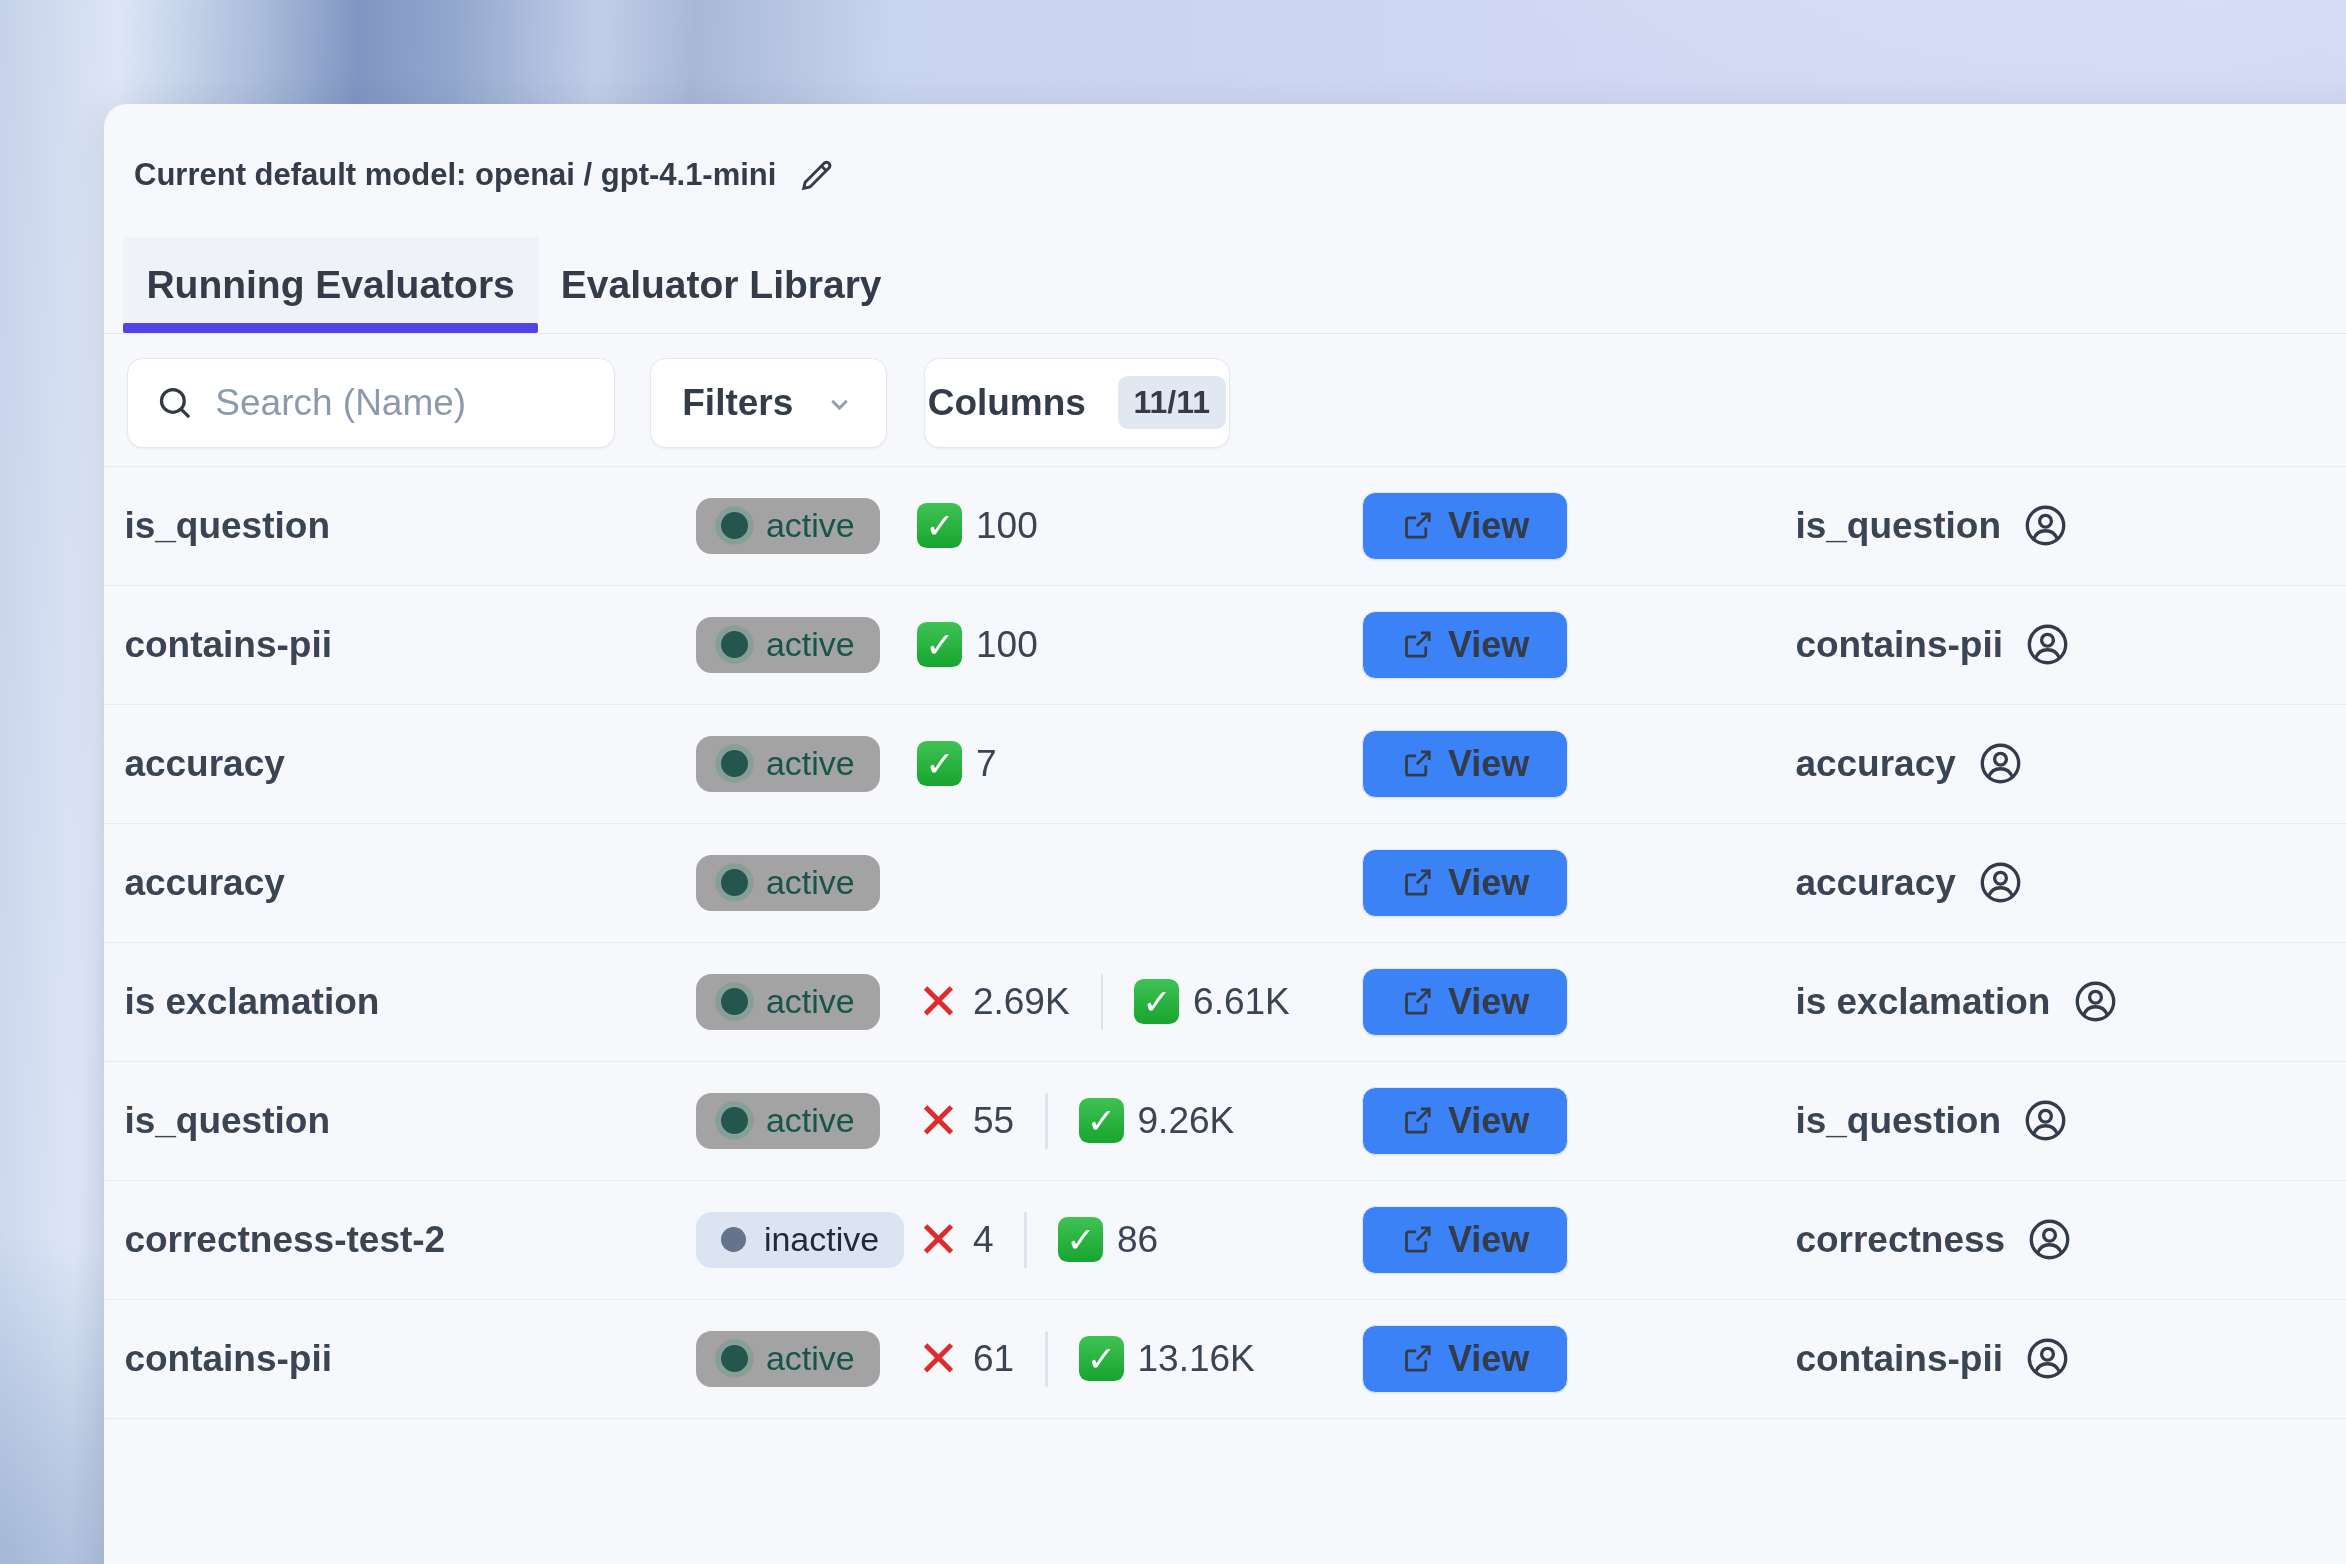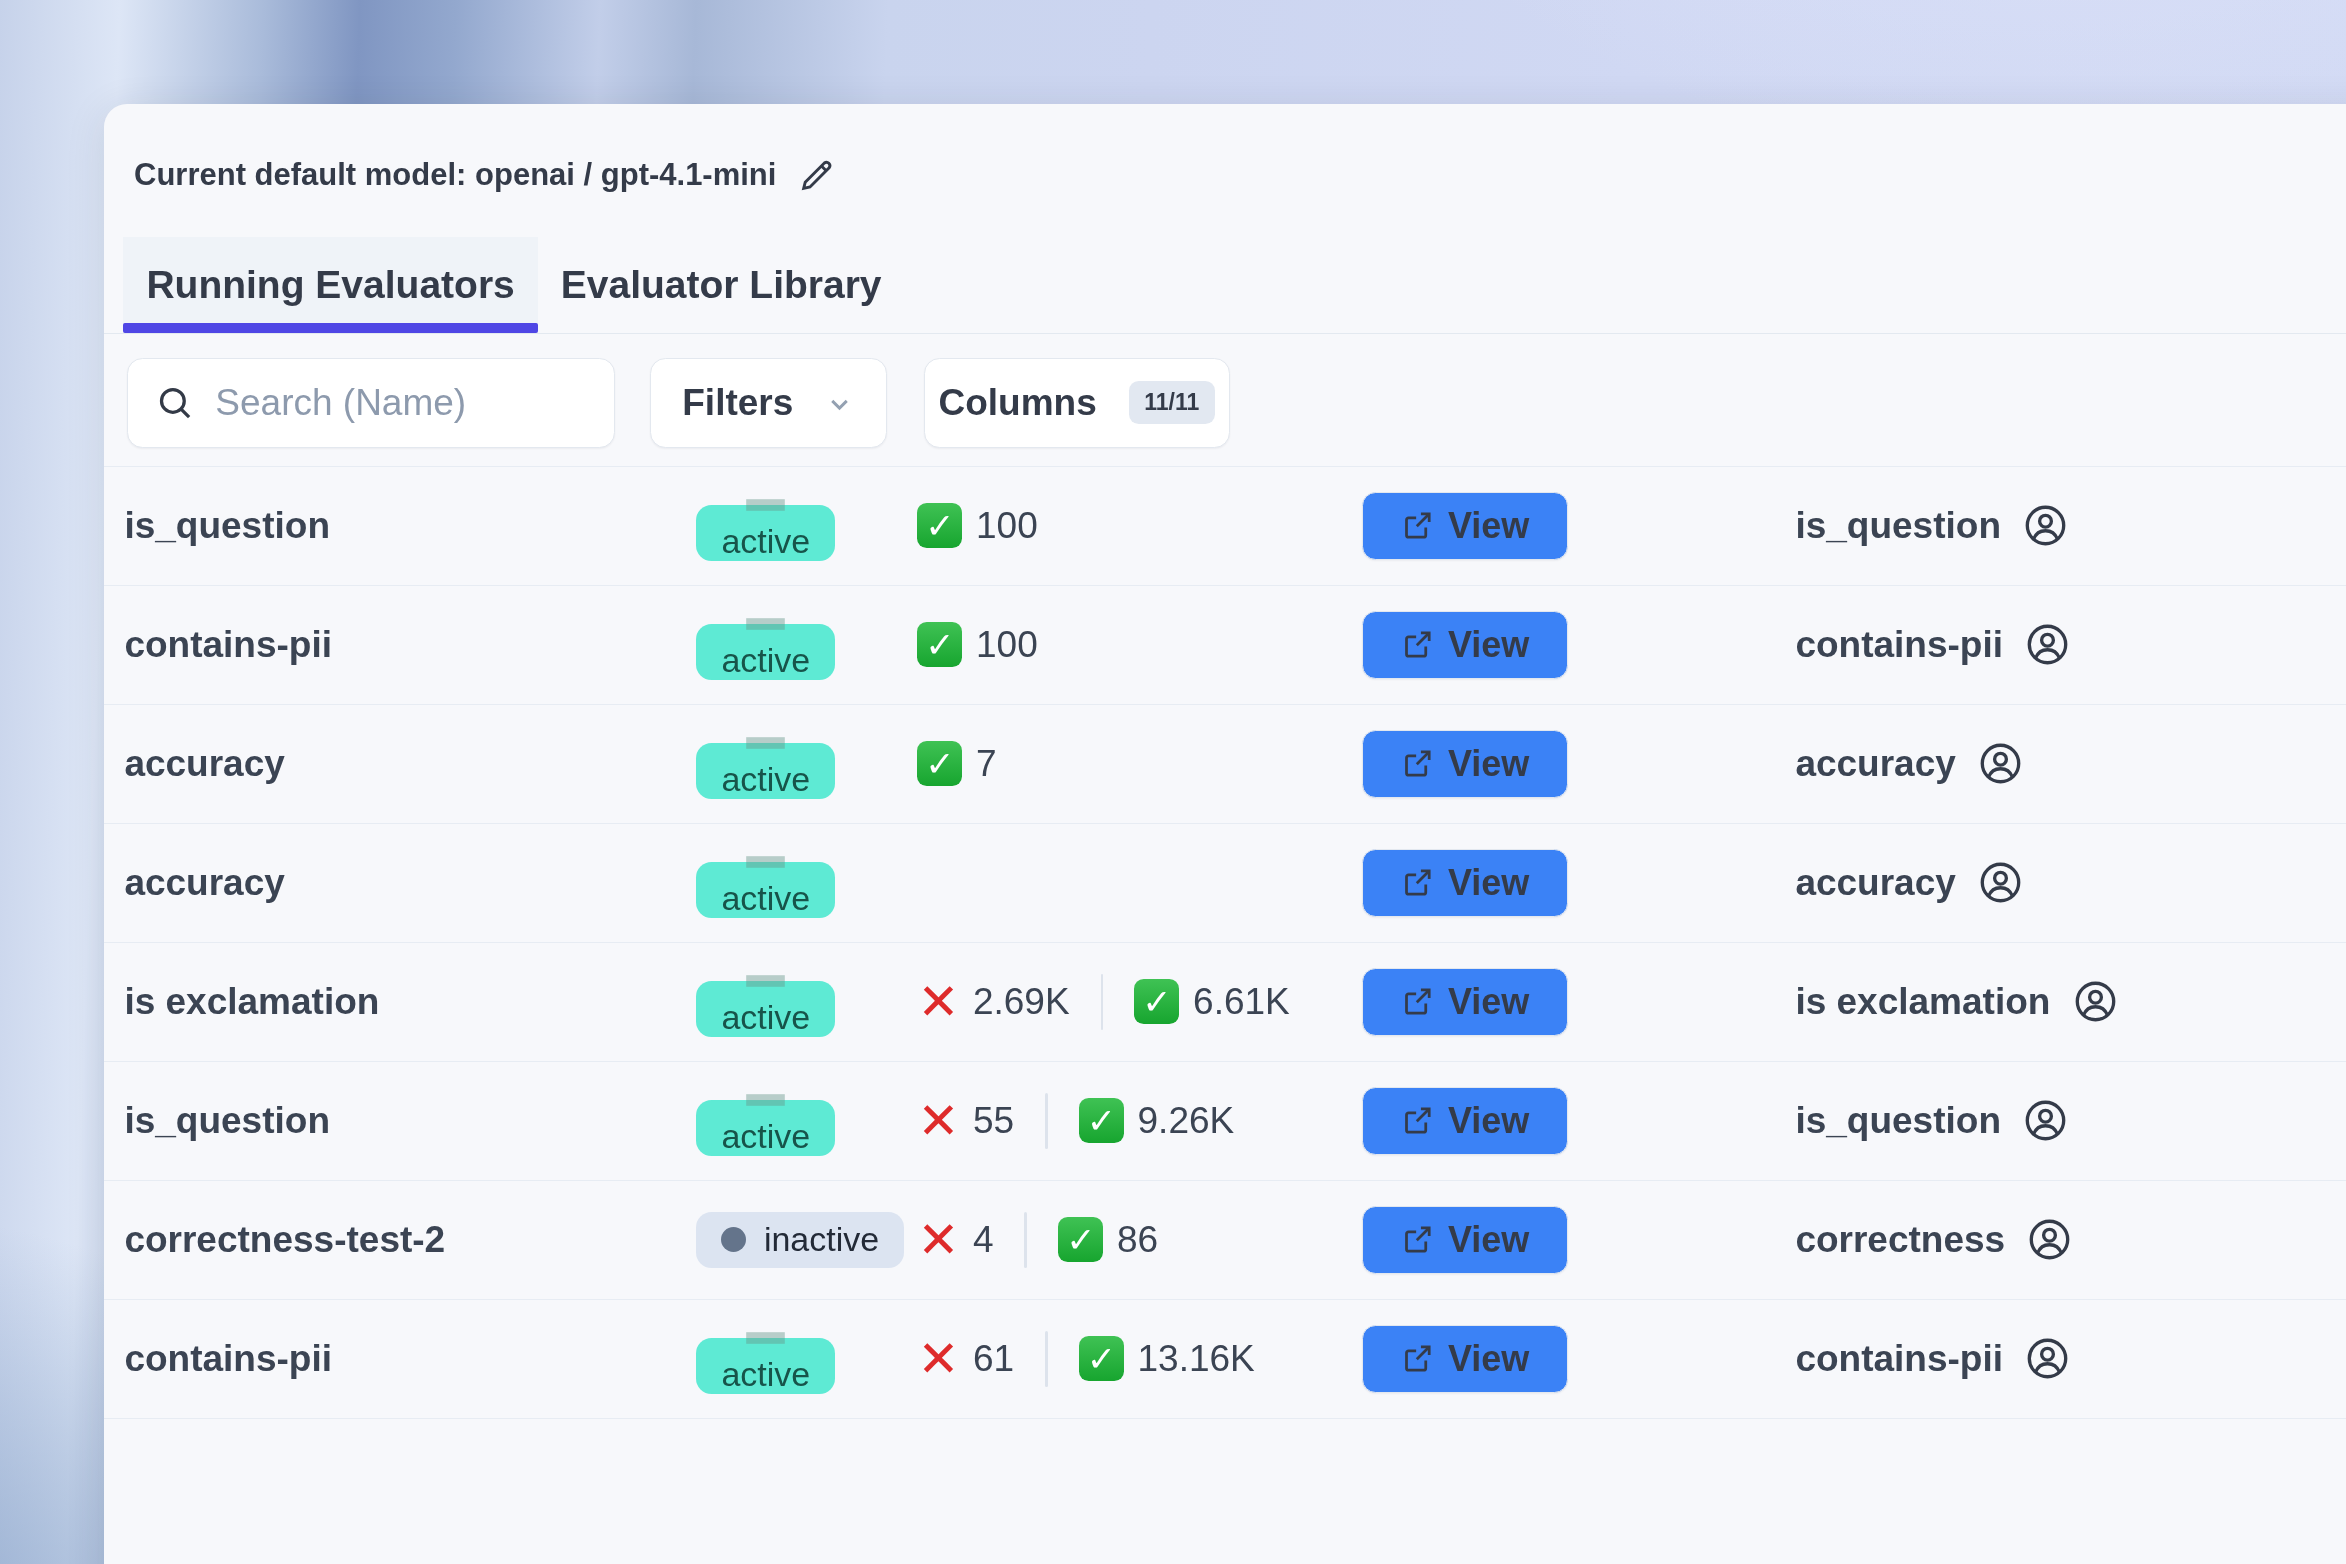--- a/index.html
+++ b/index.html
@@ -67,37 +67,37 @@
     display:flex; align-items:center; justify-content:center; gap:32px;
     font-size:37px; font-weight:600; color:#343b49; cursor:pointer;
     box-shadow:0 1px 1.9px rgba(16,24,40,.05);
     font-family:"Liberation Sans","DejaVu Sans",sans-serif;
   }
   .filters-btn { width:237px; margin-left:5.8px; }
   .chevron-icon { width:29px; height:29px; color:#94a1b2; margin-top:3.9px; }
   .columns-btn { width:306px; margin-left:7.8px; }
   .count-badge {
     background:#e2e8f1; border-radius:9.7px; padding:7.8px 15.5px;
-    font-size:23px; font-weight:600; color:#343b49;
+    font-size:32px; font-weight:600; color:#343b49;
   }
 
   
   .grid-cols { display:grid; grid-template-columns:572px 221px 445px 433px 1fr; padding-left:20.4px; align-items:center; }
   .thead { margin-top:49px; height:94px; border-bottom:1.9px solid #e6ebf2; }
   .th { font-size:36px; font-weight:600; color:#5d6f8a; }
   .sliver-row { height:19.4px; border-bottom:1.9px solid #e7ecf3; }
   .tr { height:119px; border-bottom:1.9px solid #e7ecf3; }
   .score-name { font-size:37px; font-weight:700; color:#3b4453; }
 
   .badge {
     display:inline-flex; align-items:center; gap:17.5px;
     height:56px; border-radius:15.5px; padding:0 25px;
     font-size:34px; font-weight:500; width:max-content;
   }
-  .badge.active { background:#5eead4; color:#17544a;flex-direction:column; }
+  .badge.active { background:#a3a3a3; color:#17544a; }
   .badge.active .dot { width:27px; height:27px; border-radius:50%; background:#25564d; box-shadow:0 0 0 5.8px rgba(104,153,139,.45); }
   .badge.inactive { background:#dce4f1; color:#232a37; }
   .badge.inactive .dot { width:25px; height:25px; border-radius:50%; background:#64748b; }
 
   .result-cell { display:flex; align-items:center; gap:15.5px; }
   .res-group { display:flex; align-items:center; gap:13.6px; }
   .check-chip {
     width:45px; height:45px; border-radius:9.7px;
     background:linear-gradient(180deg,#3fc254 0%,#17a52f 100%);
     color:#fff; font-size:35px; font-weight:700;

